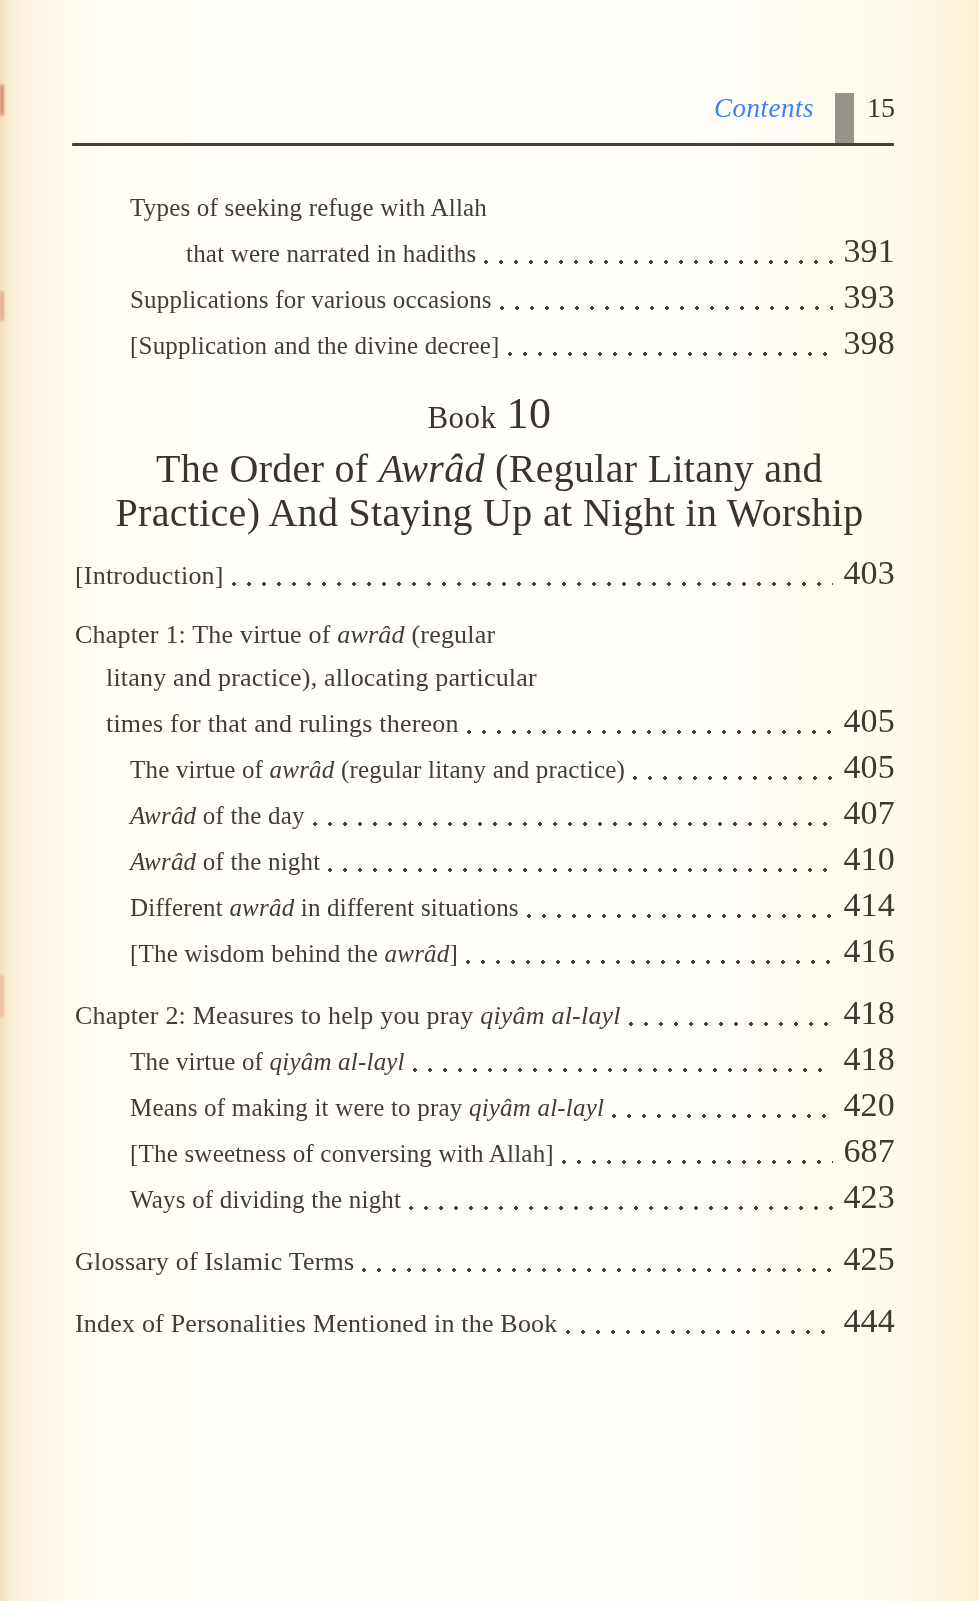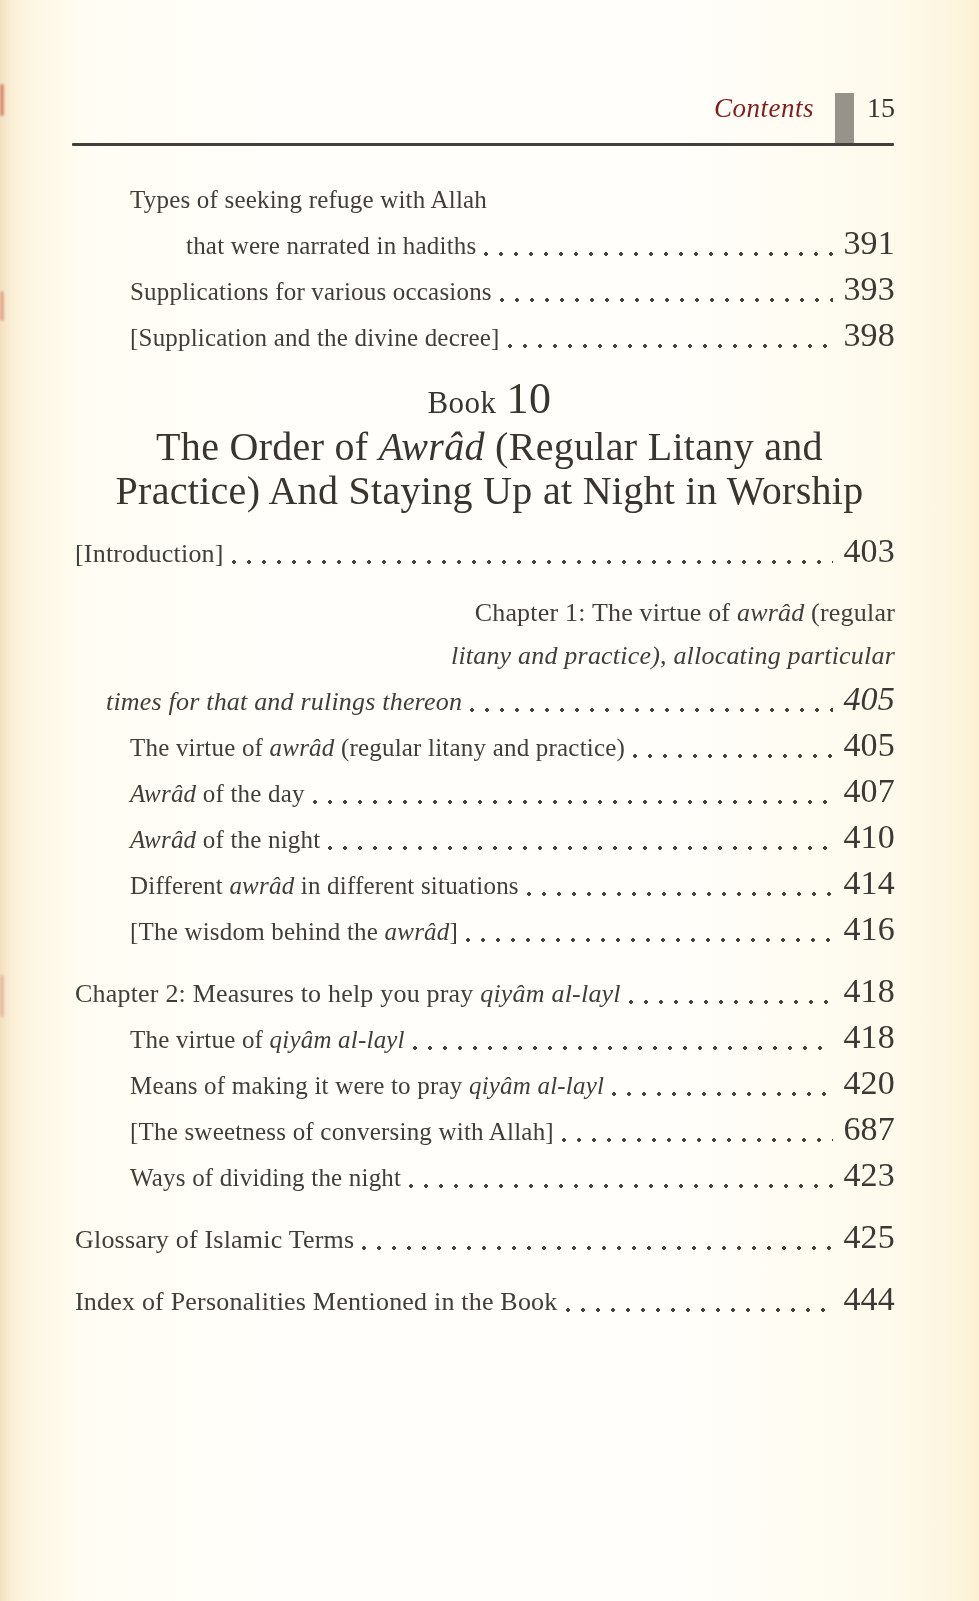--- a/index.html
+++ b/index.html
@@ -20,51 +20,51 @@
   .edge-mark.m2{top:291px;height:30px;background:rgba(205,90,60,0.40);}
   .edge-mark.m3{top:975px;height:42px;background:rgba(210,100,80,0.30);}
 
   .page{position:relative;padding-top:92px;}
 
   
   .header-row{
     display:flex;justify-content:flex-end;align-items:baseline;
     padding-right:84px;height:44px;
   }
-  .running-title{font-style:italic;font-size:27px;color:#7f1d1d;letter-spacing:.5px;}
+  .running-title{font-style:italic;font-size:27px;color:#3b82f6;letter-spacing:.5px;}
   .header-bar{
     width:19px;height:50px;background:#97928a;
     align-self:flex-end;margin:0 13px 0 21px;margin-bottom:-7px;
   }
   .folio{font-size:28px;color:#36332f;}
   .rule{margin:7px 0 0 72px;width:822px;height:3px;background:#43403c;border-radius:1px;}
 
   
   .toc{width:820px;margin-left:75px;}
-  .toc.top{margin-top:32px;}
+  .toc.top{margin-top:40px;}
   .entry{margin-top:0;}
-  .entry.root{margin-top:16px;font-size:26px;text-align:right;}
+  .entry.root{margin-top:16px;font-size:26px;}
   .entry.sub{font-size:25px;padding-left:55px;}
   .line{line-height:43px;letter-spacing:.2px;}
   .entry.sub .line.cont{padding-left:56px;}
-  .entry.root .line.cont{padding-left:31px;font-style:italic;}
+  .entry.root .line.cont{padding-left:31px;}
   .line.last{display:flex;align-items:baseline;}
   .line .txt{white-space:nowrap;}
   .it{font-style:italic;}
   .leader{
     flex:1 1 auto;min-width:14px;
     align-self:flex-end;height:10px;margin:0 10px 8px 8px;
     background-image:radial-gradient(circle at 2px 5px,#45423c 1.7px,rgba(0,0,0,0) 2.1px);
     background-size:15px 10px;background-repeat:repeat-x;
   }
   .pagenum{font-size:34px;color:#3c3935;white-space:nowrap;}
 
   
   .book-heading{margin-top:20px;margin-bottom:14px;text-align:center;color:#38352f;}
-  .book-line{line-height:40px;font-size:31px;letter-spacing:.5px;}
+  .book-line{line-height:54px;font-size:31px;letter-spacing:.5px;}
   .book-line .big{font-size:44px;margin-left:10px;}
   .book-title{font-size:40px;line-height:44px;letter-spacing:.3px;margin-top:2px;}
 </style>
 </head>
 <body>
 
 <div class="edge-mark m1"></div>
 <div class="edge-mark m2"></div>
 <div class="edge-mark m3"></div>
 

